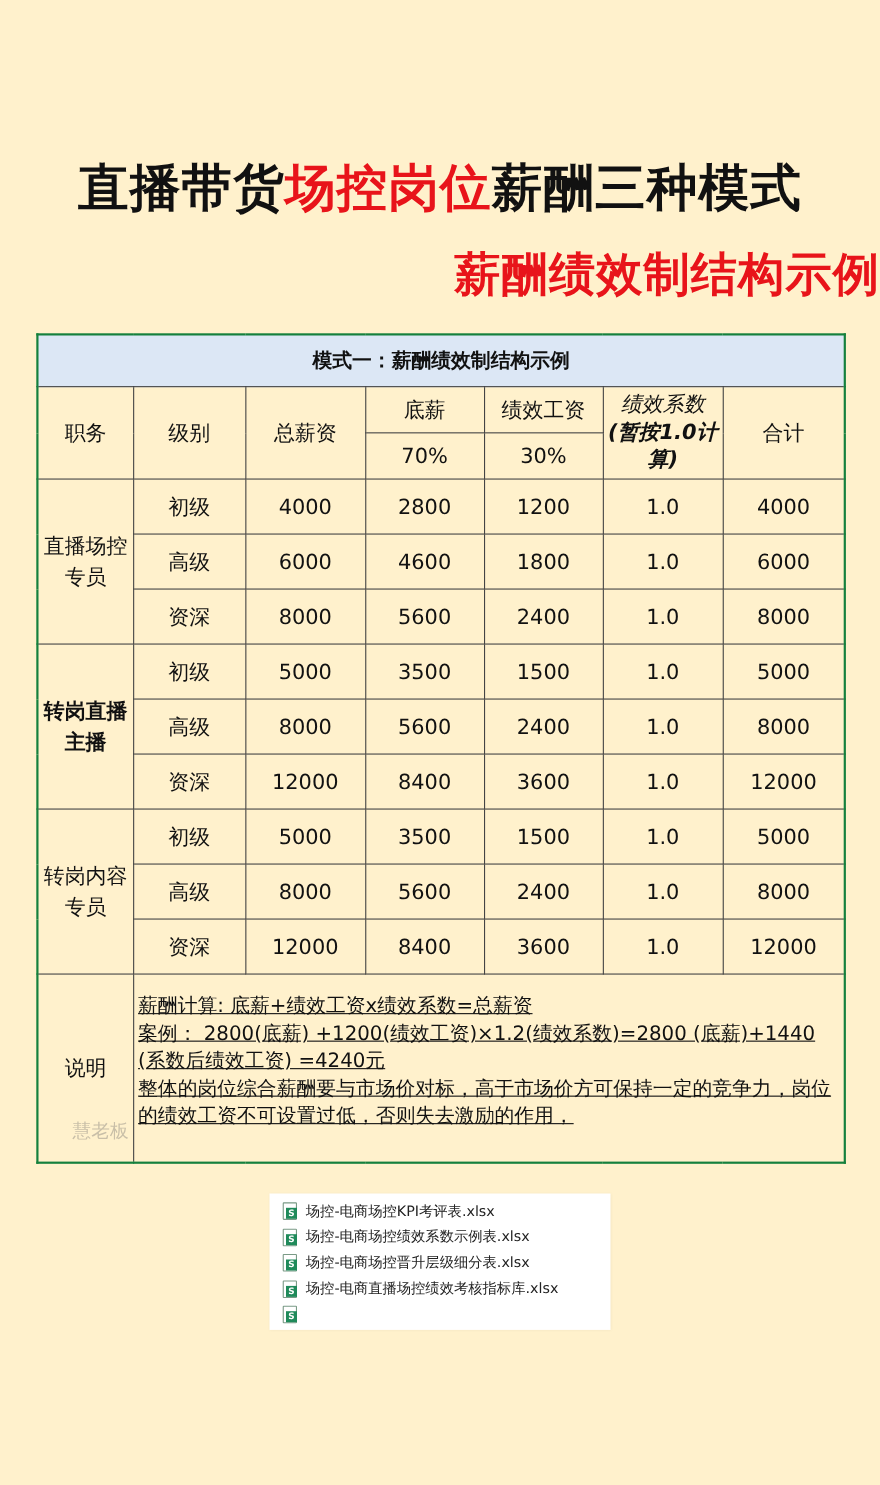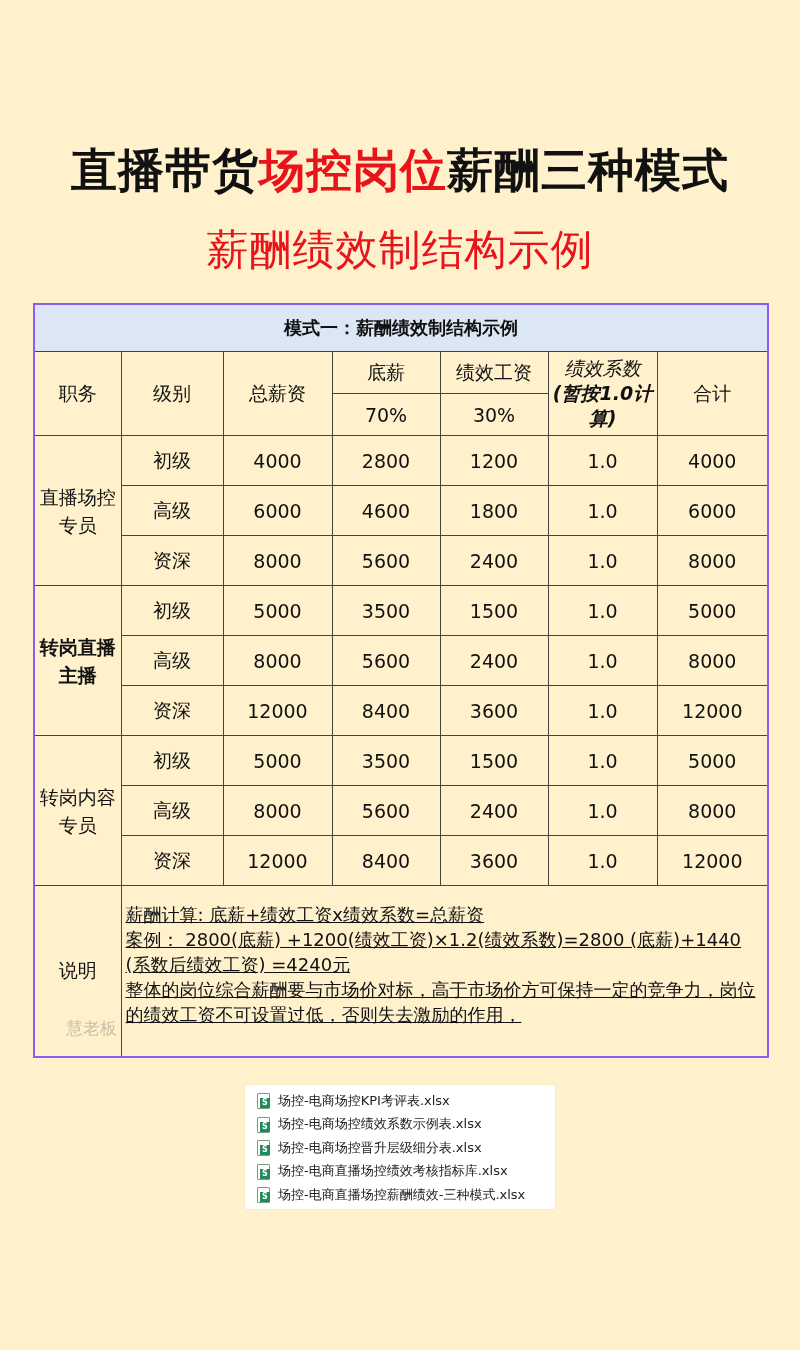--- a/index.html
+++ b/index.html
@@ -6,27 +6,27 @@
   body {
     width:800px; height:1350px; background:#fff1cc; position:relative; overflow:hidden;
     font-family:"DejaVu Sans", "Liberation Sans", sans-serif; color:#111;
   }
   .title1 {
     position:absolute; top:140px; left:0; width:800px; text-align:center;
     font-size:46px; font-weight:900; letter-spacing:1px; color:#111;
   }
   .title1 .red { color:#e8141a; }
   .title2 {
-    position:absolute; top:222px; left:0; width:800px; text-align:center;
-    font-size:42px; font-weight:400; color:#e8141a; letter-spacing:1px;
+    position:absolute; top:222px; left:0; width:800px; text-align:right;
+    font-size:42px; font-weight:700; color:#e8141a; letter-spacing:1px;
   }
   table.salary {
     position:absolute; top:303px; left:33px; width:734px;
     border-collapse:collapse; table-layout:fixed; font-size:19px;
-    border:2px solid #8b5cf6;
+    border:2px solid #15803d;
   }
   table.salary td { border:1px solid #444; text-align:center; vertical-align:middle; padding:0; }
   .caption-row td { background:#dce7f5; height:46px; font-weight:bold; font-size:18px; }
   .hdr td { height:41px; }
   .bold { font-weight:bold; }
   .data td { height:49px; }
   .note-label { height:170px; }
   .note { text-align:left !important; vertical-align:middle; font-size:18px; line-height:25px; padding:0 6px 14px 4px !important;text-decoration:underline; }
   .watermark {
     position:absolute; left:66px; top:1017px; font-size:17px; color:#c9bfa8; pointer-events:none;
@@ -200,15 +200,14 @@
         <span class="page"></span>
         <span class="badge">S</span>
       </span>
     <span>场控-电商直播场控绩效考核指标库.xlsx</span>
   </div>
   <div class="file-item">
     <span class="xls-icon">
         <span class="page"></span>
         <span class="badge">S</span>
       </span>
-    <span>场控-电商直播场控薪酬绩效-三种模式.xlsx</span>
   </div>
 </div>
 
 </body></html>

